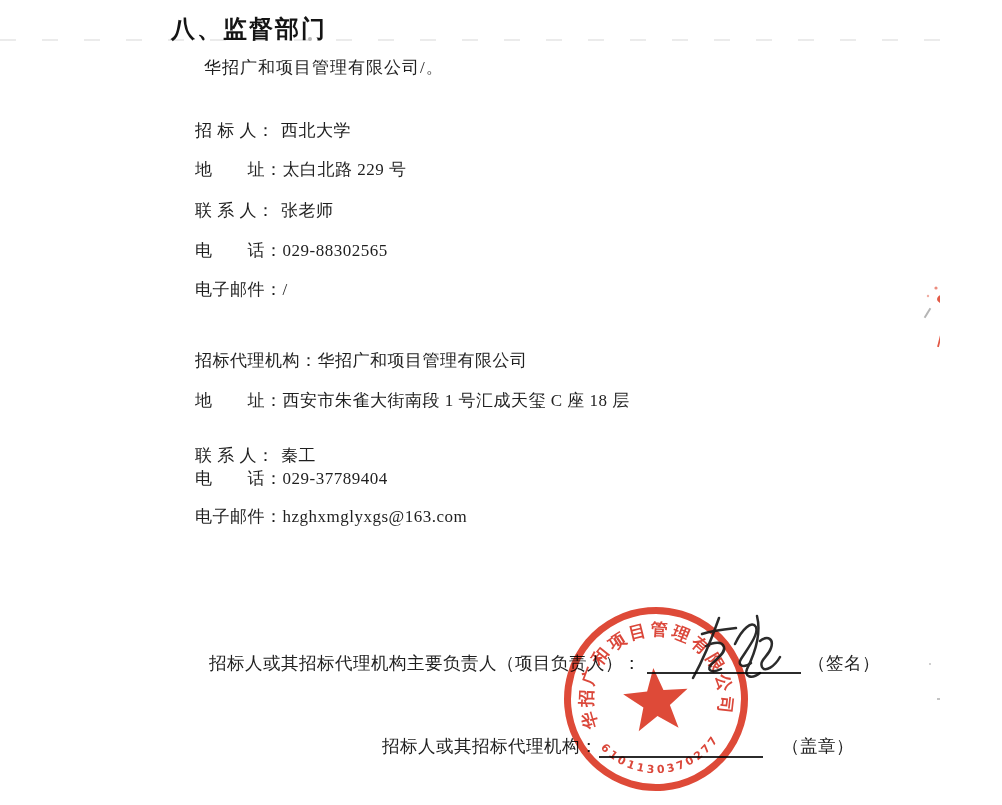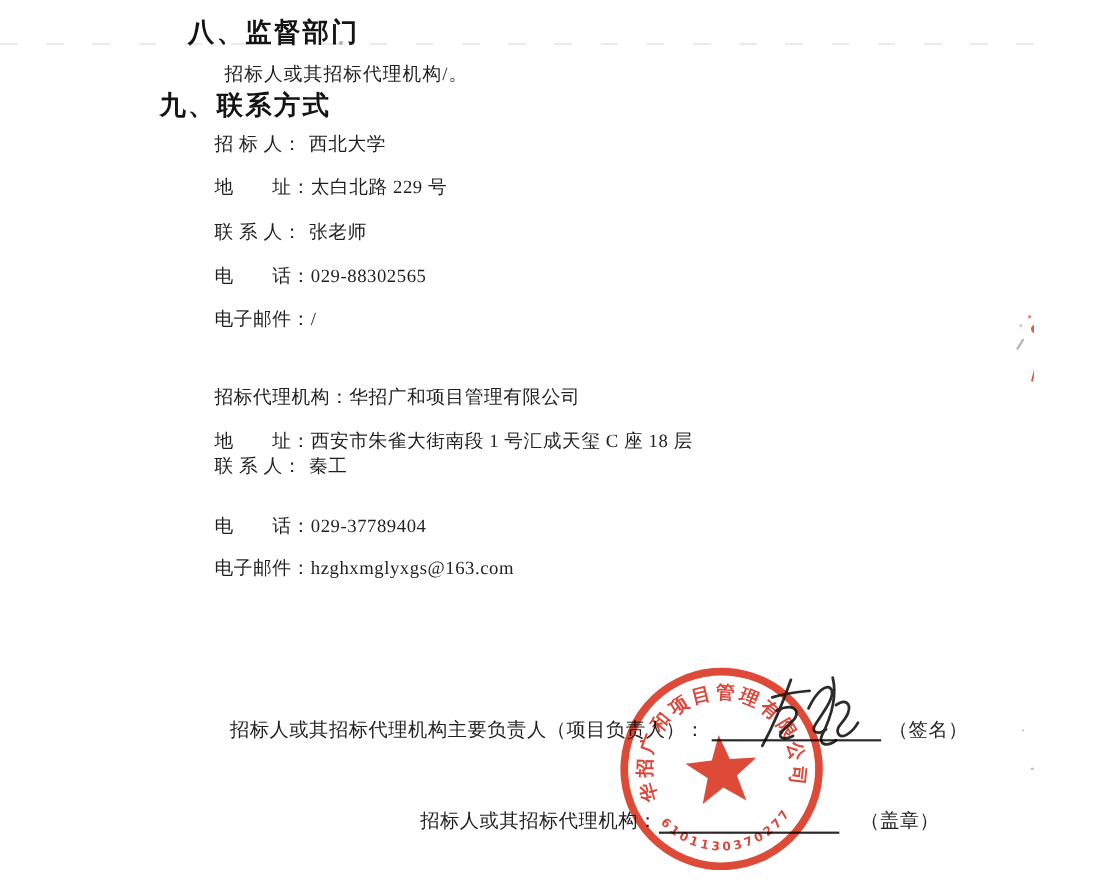--- a/index.html
+++ b/index.html
@@ -33,23 +33,22 @@
   <div class="scan-dot" style="left:308px;top:37px;width:4px;height:4px;"></div>
   <div class="scan-slash" style="left:922px;top:312px;width:11px;height:2px;"></div>
   <div class="speck" style="left:946px;top:686px;width:7px;height:3px;opacity:.55;"></div>
   <div class="speck" style="left:961px;top:687px;width:3px;height:3px;opacity:.85;"></div>
   <div class="speck" style="left:937px;top:698px;width:6px;height:2px;opacity:.5;"></div>
   <div class="speck" style="left:957px;top:699px;width:10px;height:2px;opacity:.35;"></div>
   <div class="speck" style="left:929px;top:663px;width:2px;height:2px;opacity:.4;"></div>
   <div class="speck" style="left:976px;top:707px;width:2px;height:2px;opacity:.3;"></div>
 
   <div class="abs heading" style="left:171px;top:13px;">八、监督部门</div>
-  <div class="abs body-text" style="left:204px;top:56px;">招标人或其招标代理机构/。</div>
+  <div class="abs body-text" style="left:204px;top:56px;">华招广和项目管理有限公司/。</div>
 
-  <div class="abs heading" style="left:145px;top:80px;">九、联系方式</div>
 
   <div class="row" style="top:119px;">
     <span class="lab">招 标 人：</span><span class="val">西北大学</span>
   </div>
   <div class="row" style="top:158px;">
     <span class="lab">地　　址：</span><span class="val">太白北路 229 号</span>
   </div>
   <div class="row" style="top:199px;">
     <span class="lab">联 系 人：</span><span class="val">张老师</span>
   </div>
@@ -59,21 +58,21 @@
   <div class="row" style="top:278px;">
     <span class="lab">电子邮件：</span><span class="val">/</span>
   </div>
 
   <div class="row" style="top:349px;">
     <span class="lab" style="min-width:120px;text-align:center;">招标代理机构：</span><span class="val">华招广和项目管理有限公司</span>
   </div>
   <div class="row" style="top:389px;">
     <span class="lab">地　　址：</span><span class="val">西安市朱雀大街南段 1 号汇成天玺 C 座 18 层</span>
   </div>
-  <div class="row" style="top:412px;font-family:Liberation Serif, serif;">
+  <div class="row" style="top:444px;font-family:Liberation Serif, serif;">
     <span class="lab">联 系 人：</span><span class="val">秦工</span>
   </div>
   <div class="row" style="top:467px;">
     <span class="lab">电　　话：</span><span class="val">029-37789404</span>
   </div>
   <div class="row" style="top:505px;">
     <span class="lab">电子邮件：</span><span class="val">hzghxmglyxgs@163.com</span>
   </div>
 
   <div class="abs sig-text" style="left:209px;top:651px;">招标人或其招标代理机构主要负责人（项目负责人）：</div>

